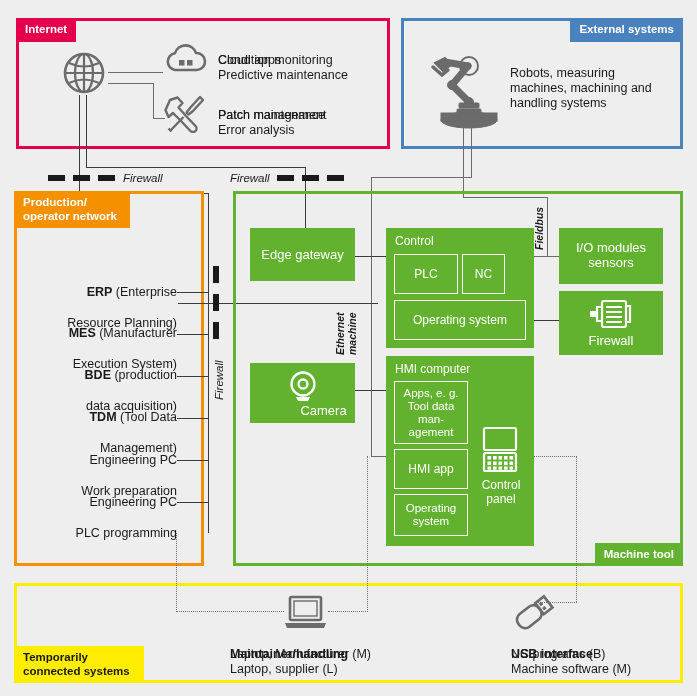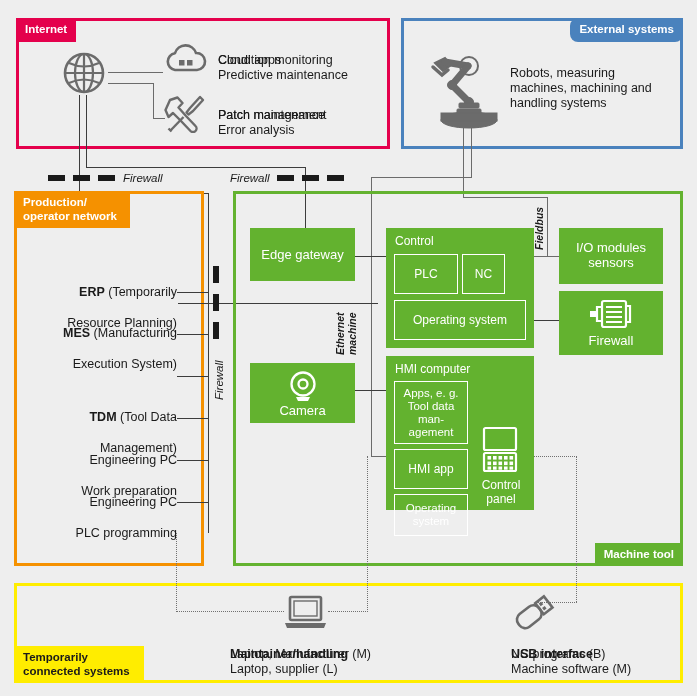--- a/index.html
+++ b/index.html
@@ -219,21 +219,21 @@
   <div class="ln ln-v" style="left:86px; top:95px; height:73px;"></div>
   <div class="ln ln-h" style="left:86px; top:167px; width:220px;"></div>
   <div class="ln ln-v" style="left:305px; top:167px; height:25px;"></div>
   <div class="ln ln-v" style="left:79px; top:179px; height:15px;"></div>
   <div class="ln ln-h" style="left:79px; top:193px; width:130px;"></div>
   <div class="ln ln-v" style="left:208px; top:193px; height:340px;"></div>
 
   <div class="ln ln-v" style="left:305px; top:190px; height:45px;"></div>
 
   <div class="zone zone-external" style="left:401px; top:18px; width:282px; height:131px;"></div>
-  <div class="zone-label lab-external" style="right:14px; top:18px;border-radius:8px;">External systems</div>
+  <div class="zone-label lab-external" style="right:14px; top:18px;">External systems</div>
 
   <div class="abs" style="left:421px; top:53px;">
     <svg width="80" height="78" viewBox="0 0 80 78">
       <g fill="#6b6b6b" stroke="#6b6b6b">
         <circle cx="48" cy="13" r="9" fill="none" stroke-width="2"></circle>
         <path d="M14 10 L24 5 L30 12 L22 18 Z" stroke-width="2"></path>
         <path d="M12 14 L21 22 L27 17" fill="none" stroke-width="3.5" stroke-linecap="round"></path>
         <path d="M24 9 L47 13" stroke-width="7" stroke-linecap="round"></path>
         <path d="M47 13 L31 32" stroke-width="7" stroke-linecap="round"></path>
         <path d="M31 32 L48 49" stroke-width="7" stroke-linecap="round"></path>
@@ -270,26 +270,30 @@
   <div class="fw-label" style="left:230px; top:172px;">Firewall</div>
   <div class="fwbar fw-h" style="left:277px; top:175px;"></div>
   <div class="fwbar fw-h" style="left:302px; top:175px;"></div>
   <div class="fwbar fw-h" style="left:327px; top:175px;"></div>
 
   <div class="zone zone-production" style="left:14px; top:191px; width:190px; height:375px;"></div>
   <div class="zone-label lab-production" style="left:14px; top:191px; width:116px;">Production/
 operator network</div>
 
   <div class="net-item" style="left:14px; top:269px; width:163px;">
-    <b>ERP</b><span> (Temporarily</span><br>
+    <b>ERP</b><span> (Enterprise</span><br>
     <span>Resource Planning)</span>
   </div>
   <div class="net-item" style="left:14px; top:310px; width:163px;">
-    <b>MES</b><span> (Manufacturing</span><br>
+    <b>MES</b><span> (Manufacturer</span><br>
     <span>Execution System)</span>
+  </div>
+  <div class="net-item" style="left:14px; top:352px; width:163px;">
+    <b>BDE</b><span> (production</span><br>
+    <span>data acquisition)</span>
   </div>
   <div class="net-item" style="left:14px; top:394px; width:163px;">
     <b>TDM</b><span> (Tool Data</span><br>
     <span>Management)</span>
   </div>
   <div class="net-item" style="left:14px; top:437px; width:163px;">
     <span>Engineering PC</span><br>
     <span>Work preparation</span>
   </div>
   <div class="net-item" style="left:14px; top:479px; width:163px;">
@@ -319,40 +323,40 @@
   </div>
 
   <div class="gbox" style="left:250px; top:363px; width:105px; height:60px;">
     <div class="abs" style="left:38px; top:7px;">
       <svg width="30" height="32" viewBox="0 0 30 32">
         <circle cx="15" cy="14" r="11.5" fill="none" stroke="#ffffff" stroke-width="2.3"></circle>
         <circle cx="15" cy="14" r="4.5" fill="none" stroke="#ffffff" stroke-width="2.3"></circle>
         <path d="M8 27 L22 27 L20 31 L10 31 Z" fill="#ffffff"></path>
       </svg>
     </div>
-    <div class="gcenter" style="top:40px;">Camera</div>
+    <div class="gcenter" style="top:40px;padding-left:21px;">Camera</div>
   </div>
 
   <div class="bus-label" style="left:335px; top:355px;">Ethernet
 machine</div>
 
   <div class="gbox" style="left:386px; top:228px; width:148px; height:120px;">
     <div class="gbox-title">Control</div>
     <div class="ginner" style="left:8px; top:26px; width:64px; height:40px;">
       <span>PLC</span>
     </div>
     <div class="ginner" style="left:76px; top:26px; width:43px; height:40px;">
       <span>NC</span>
     </div>
     <div class="ginner" style="left:8px; top:72px; width:132px; height:40px;">
       <span>Operating system</span>
     </div>
   </div>
 
-  <div class="gbox" style="left:386px; top:356px; width:148px; height:154px;">
+  <div class="gbox" style="left:386px; top:356px; width:148px; height:190px;">
     <div class="gbox-title">HMI computer</div>
     <div class="ginner" style="left:8px; top:25px; width:74px; height:63px; font-size:11.5px; line-height:13px;">
       <span style="white-space:pre-line;">Apps, e. g.
 Tool data
 man-
 agement</span>
     </div>
     <div class="ginner" style="left:8px; top:93px; width:74px; height:40px;">
       <span>HMI app</span>
     </div>

